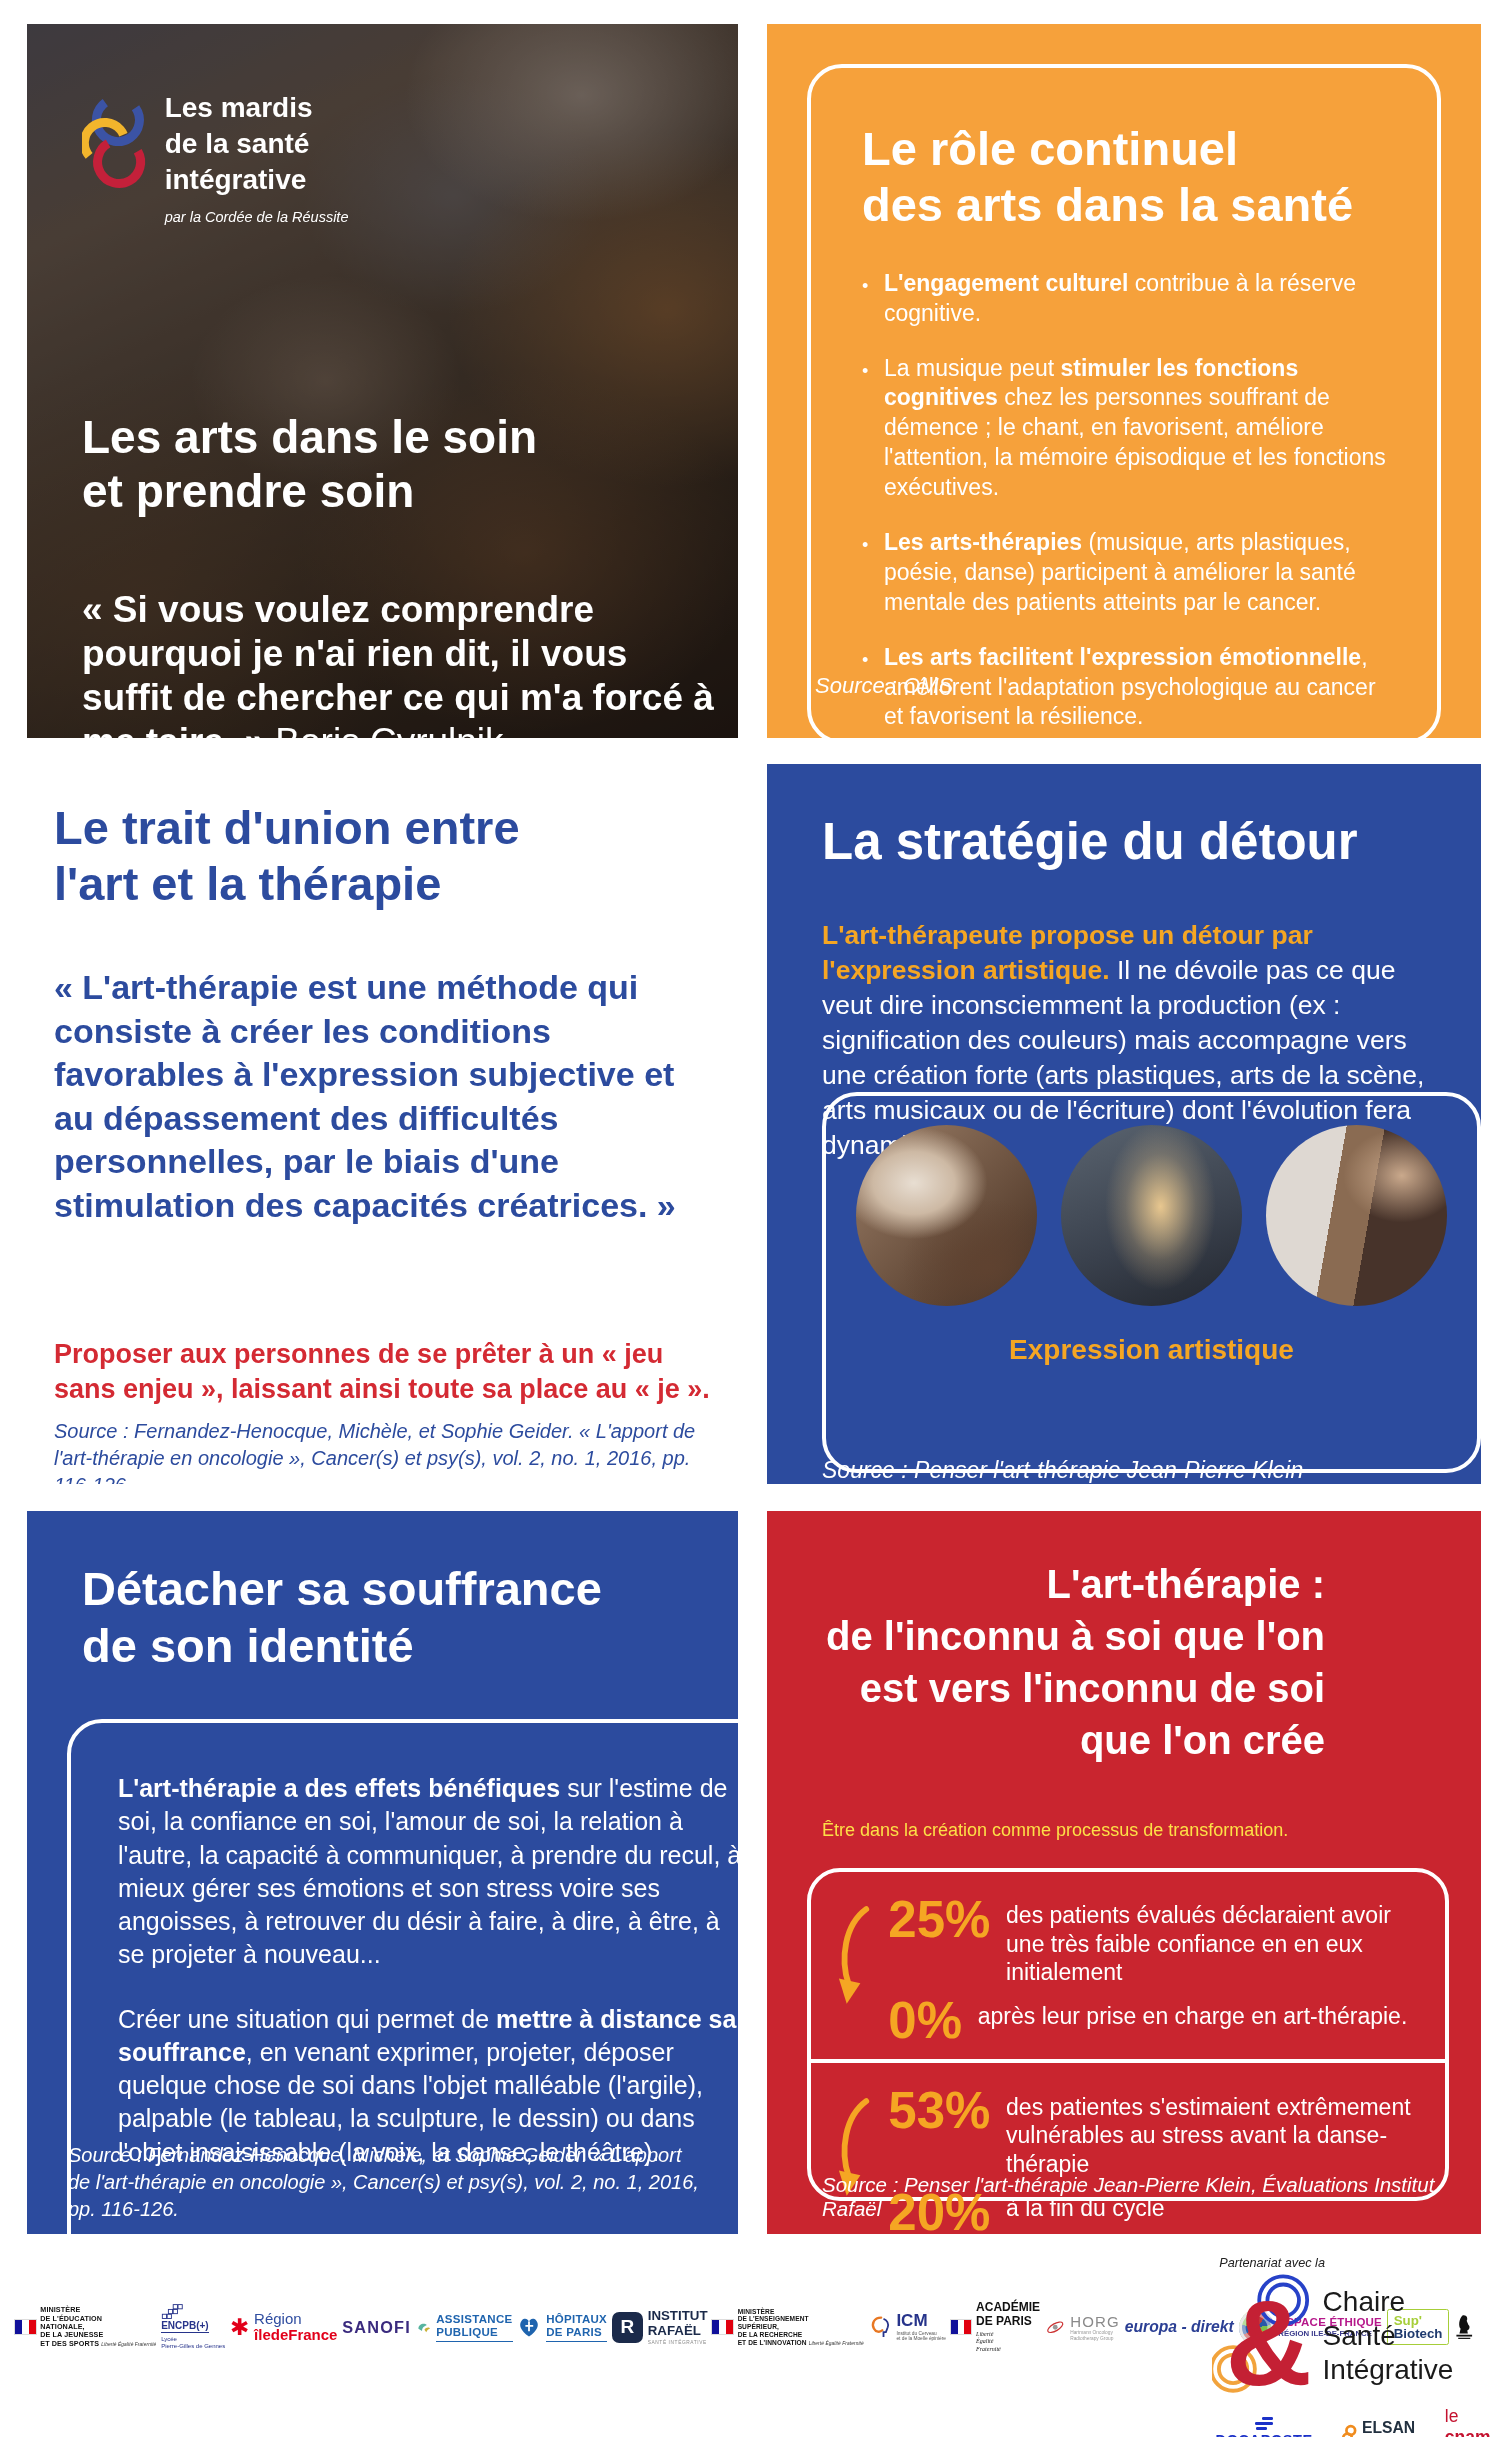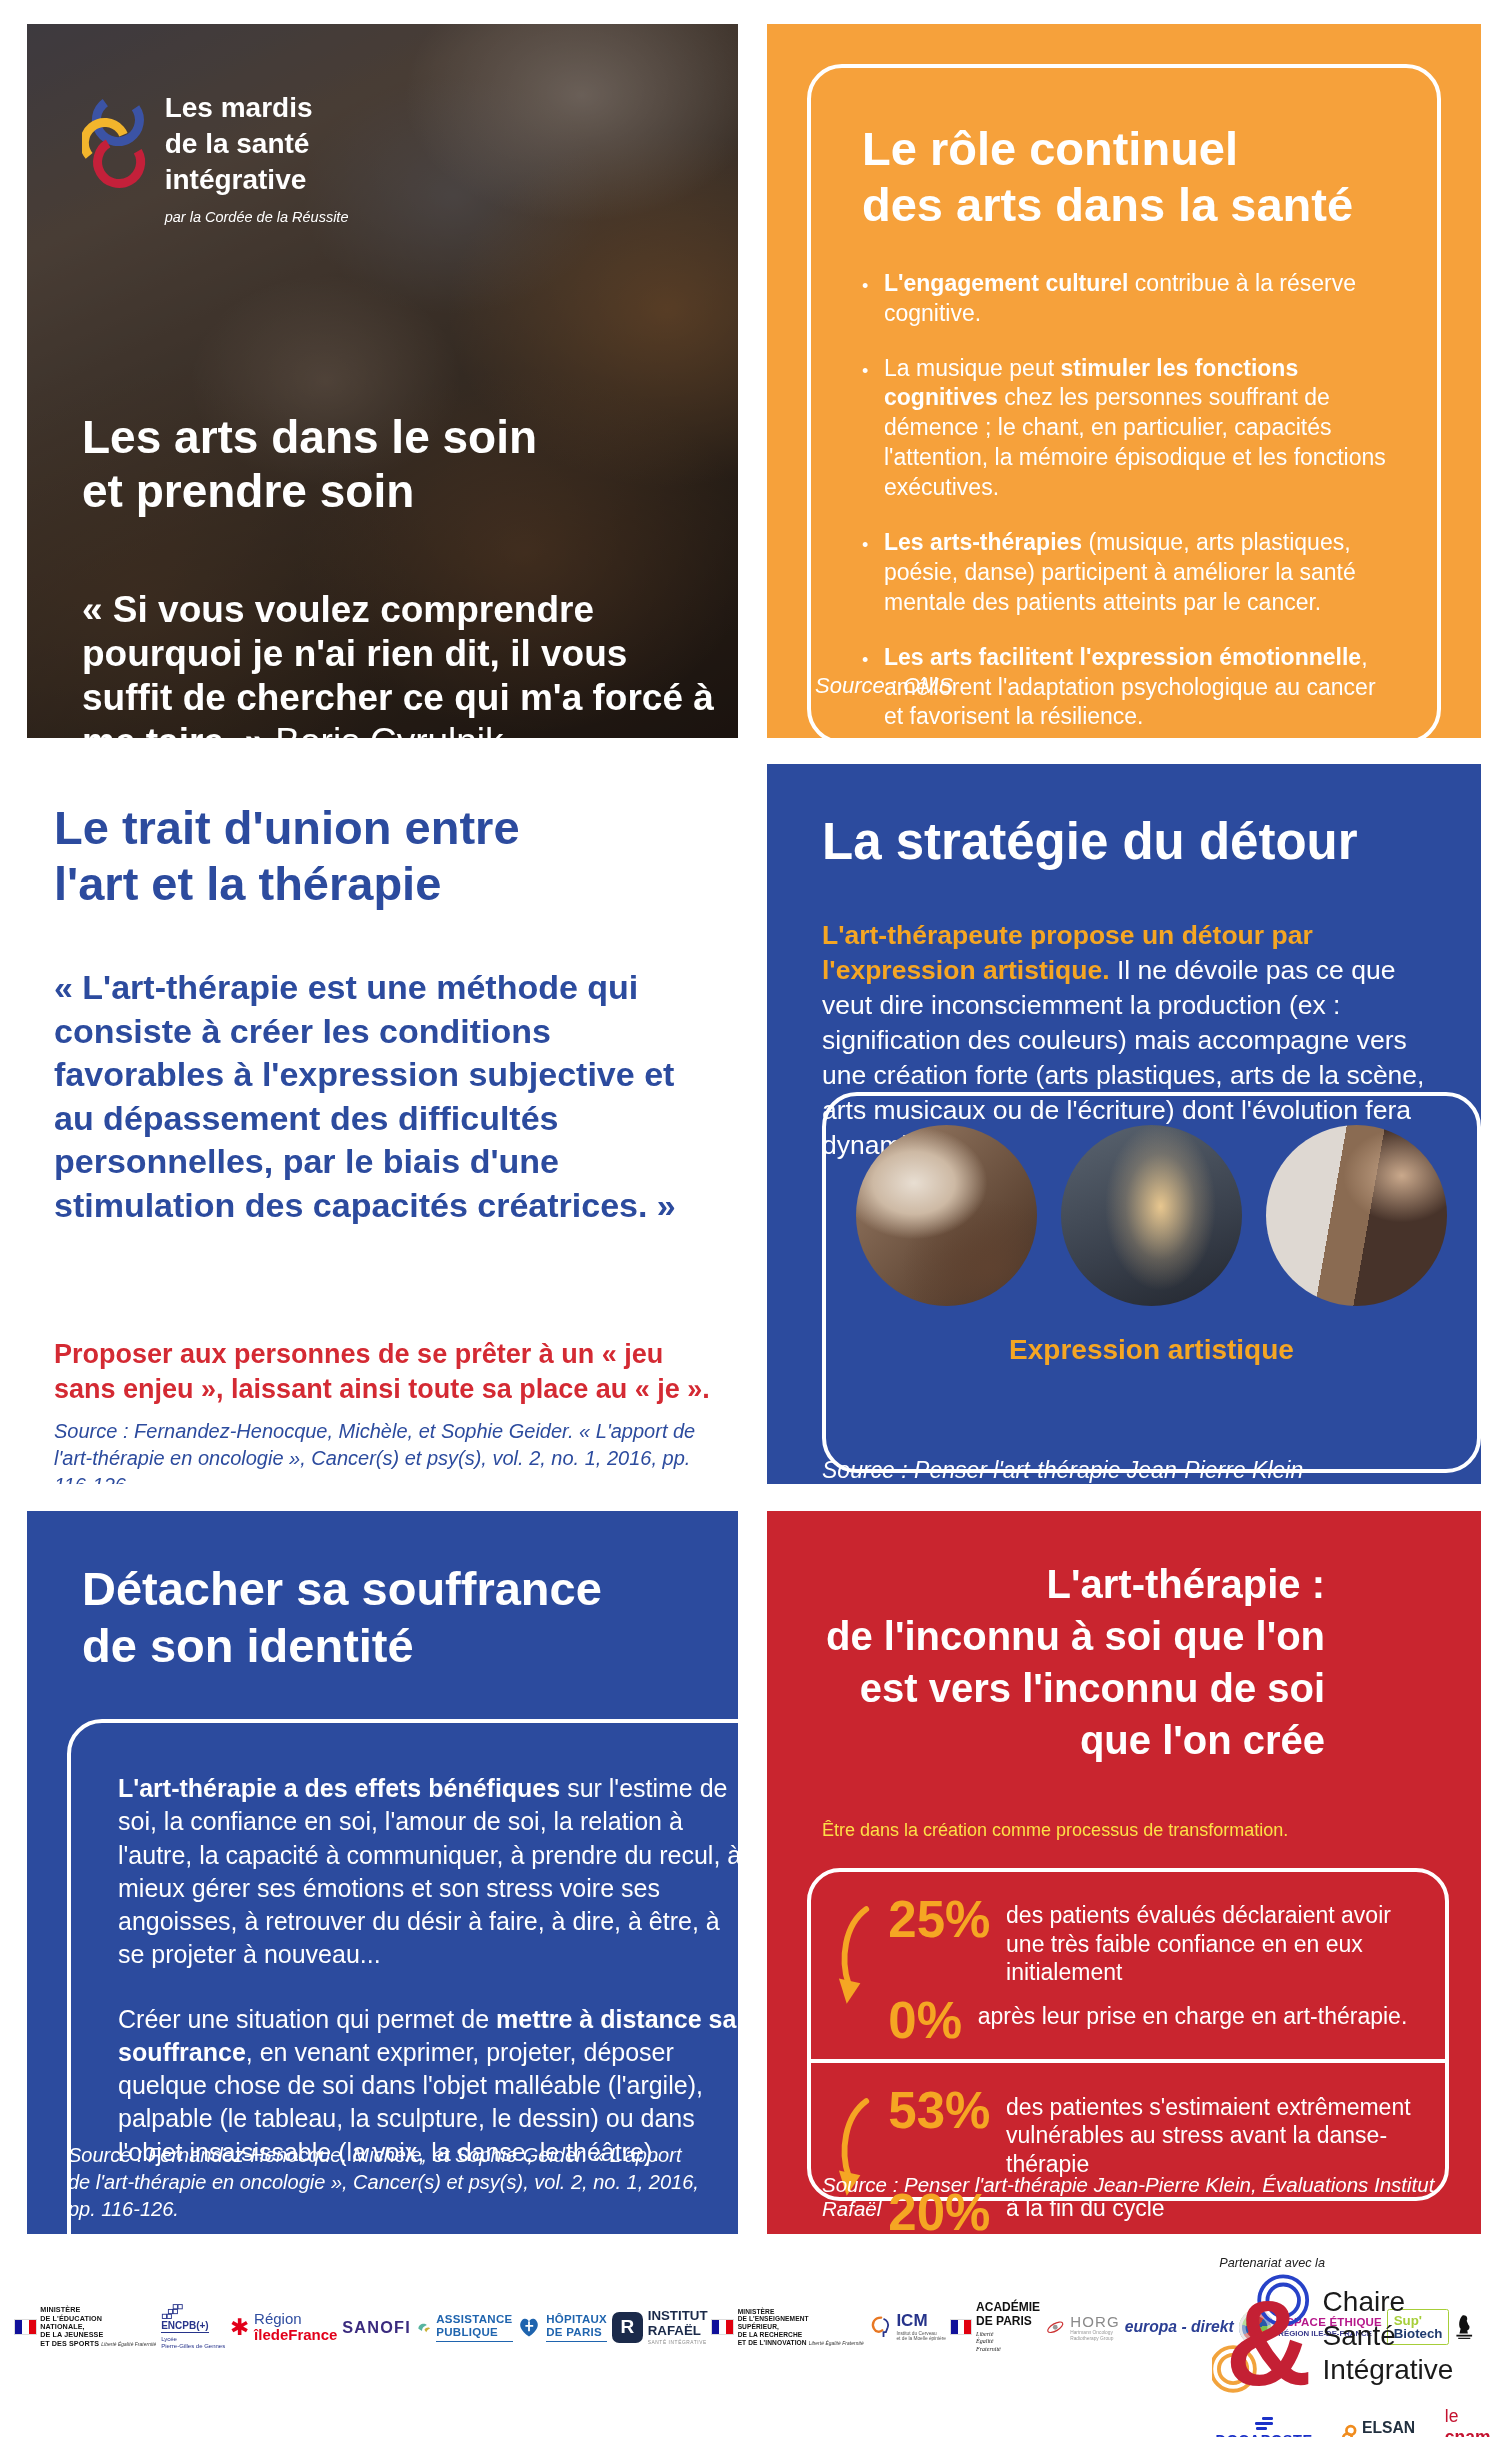--- a/index.html
+++ b/index.html
@@ -195,21 +195,21 @@
         <span>Le rôle continuel</span><br>
         <span>des arts dans la santé</span>
       </h2>
       <ul class="blist">
         <li class="bullet">
           <span class="dot">•</span>
           <p class="btxt"><span></span><b>L'engagement culturel</b><span> contribue à la réserve cognitive.</span></p>
         </li>
         <li class="bullet">
           <span class="dot">•</span>
-          <p class="btxt"><span>La musique peut </span><b>stimuler les fonctions cognitives</b><span> chez les personnes souffrant de démence ; le chant, en particulier, capacités l'attention, la mémoire épisodique et les fonctions exécutives.</span></p>
+          <p class="btxt"><span>La musique peut </span><b>stimuler les fonctions cognitives</b><span> chez les personnes souffrant de démence ; le chant, en favorisent, améliore l'attention, la mémoire épisodique et les fonctions exécutives.</span></p>
         </li>
         <li class="bullet">
           <span class="dot">•</span>
           <p class="btxt"><span></span><b>Les arts-thérapies</b><span> (musique, arts plastiques, poésie, danse) participent à améliorer la santé mentale des patients atteints par le cancer.</span></p>
         </li>
         <li class="bullet">
           <span class="dot">•</span>
           <p class="btxt"><span></span><b>Les arts facilitent l'expression émotionnelle</b><span>, améliorent l'adaptation psychologique au cancer et favorisent la résilience.</span></p>
         </li>
       </ul>

